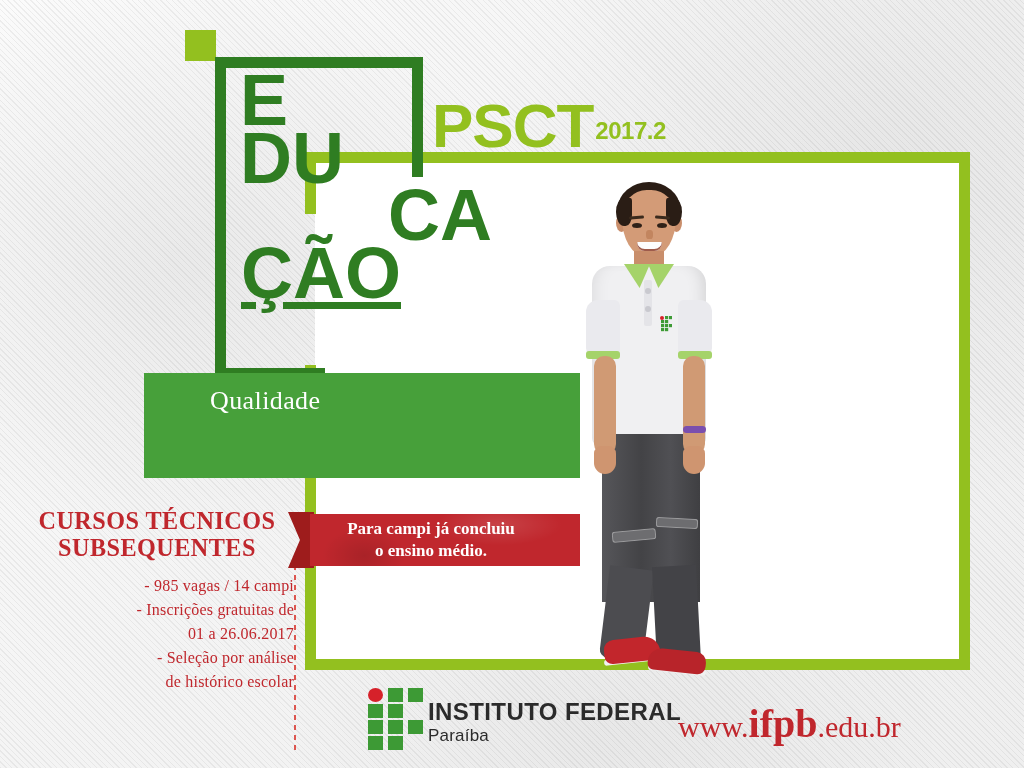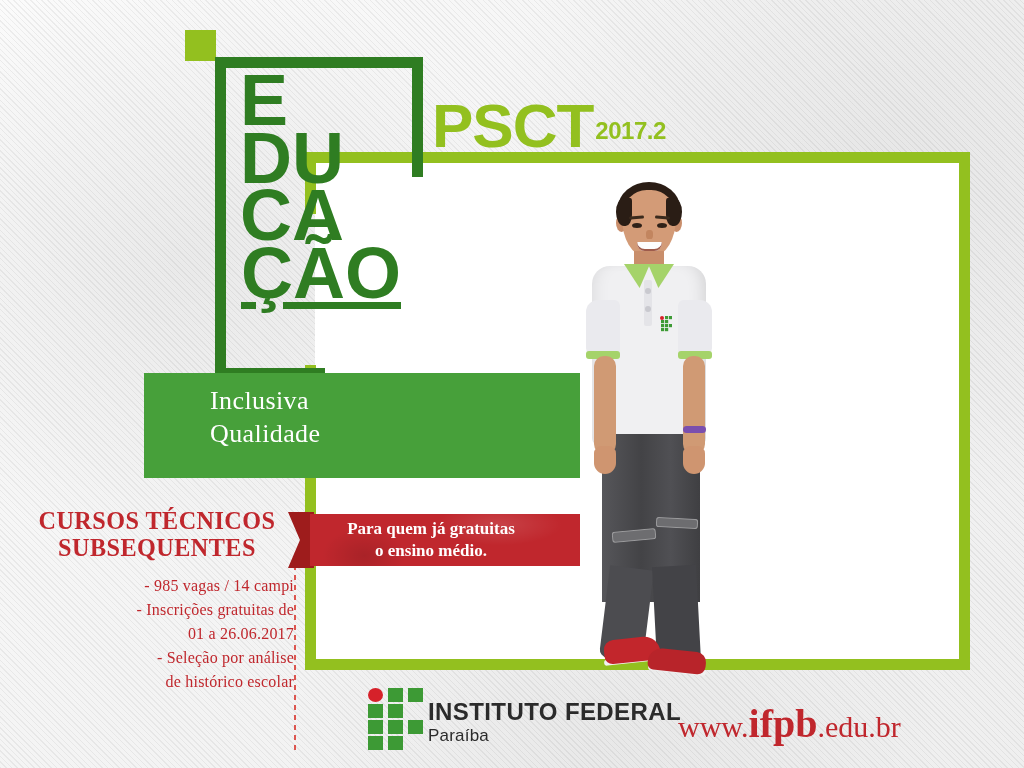--- a/index.html
+++ b/index.html
@@ -36,21 +36,21 @@
   .dgframe.bot{left:215px;top:368px;width:110px;height:11px;}
   
   .sq-lg{position:absolute;left:185px;top:30px;width:31px;height:31px;background:#93c01f;}
   
   .educacao{position:absolute;left:232px;top:72px;width:260px;
      font-family:"Liberation Sans",sans-serif;font-weight:bold;color:#2f7d22;
      line-height:0.80;letter-spacing:0px;}
   .educacao div{font-size:72px;}
   .ed-l1{margin-left:8px;}
   .ed-l2{margin-left:8px;}
-  .ed-l3{margin-left:8px;}
+  .ed-l3{margin-left:8px;text-align:right;}
   .ed-l4{margin-left:9px;text-decoration:underline;}
   
   .psct{position:absolute;left:432px;top:95px;color:#93c01f;
      font-family:"Liberation Sans",sans-serif;font-weight:bold;
      font-size:62px;letter-spacing:-1px;line-height:1;text-align:center;}
   .psct .yr{font-size:24px;letter-spacing:-0.5px;vertical-align:8px;margin-left:2px;}
   
   .slogan{position:absolute;left:144px;top:373px;width:436px;height:105px;
      background:#47a03a;}
   .slogan .tx{position:absolute;left:66px;top:11px;color:#ffffff;
@@ -225,21 +225,20 @@
     <div class="ed-l3">CA</div>
     <div class="ed-l4">ÇÃO</div>
   </div>
 
   <div class="psct">
     <span>PSCT</span><span class="yr">2017.2</span>
   </div>
 
   <div class="slogan">
     <div class="tx">
-      <div>Inclusiva</div>
       <div>Qualidade</div>
     </div>
   </div>
 
   <div class="redcol">
     <div class="hd">
       <div>CURSOS TÉCNICOS</div>
       <div>SUBSEQUENTES</div>
     </div>
     <div class="bl">
@@ -249,21 +248,21 @@
       <div>- Seleção por análise</div>
       <div>de histórico escolar</div>
     </div>
   </div>
   <div class="redtick"></div>
 
   <div class="ribbon">
     <div class="tail"></div>
     <div class="body"></div>
     <div class="txt">
-      <div>Para quem já gratuitas</div>
+      <div>Para campi já concluiu</div>
       <div>o ensino médio.</div>
     </div>
   </div>
 
   <div class="iflogo">
     <div class="dot" style="left:0px;top:0px;"></div>
     <div class="cell" style="left:20px;top:0px;"></div>
     <div class="cell" style="left:40px;top:0px;"></div>
     <div class="cell" style="left:0px;top:16px;"></div>
     <div class="cell" style="left:20px;top:16px;"></div>

